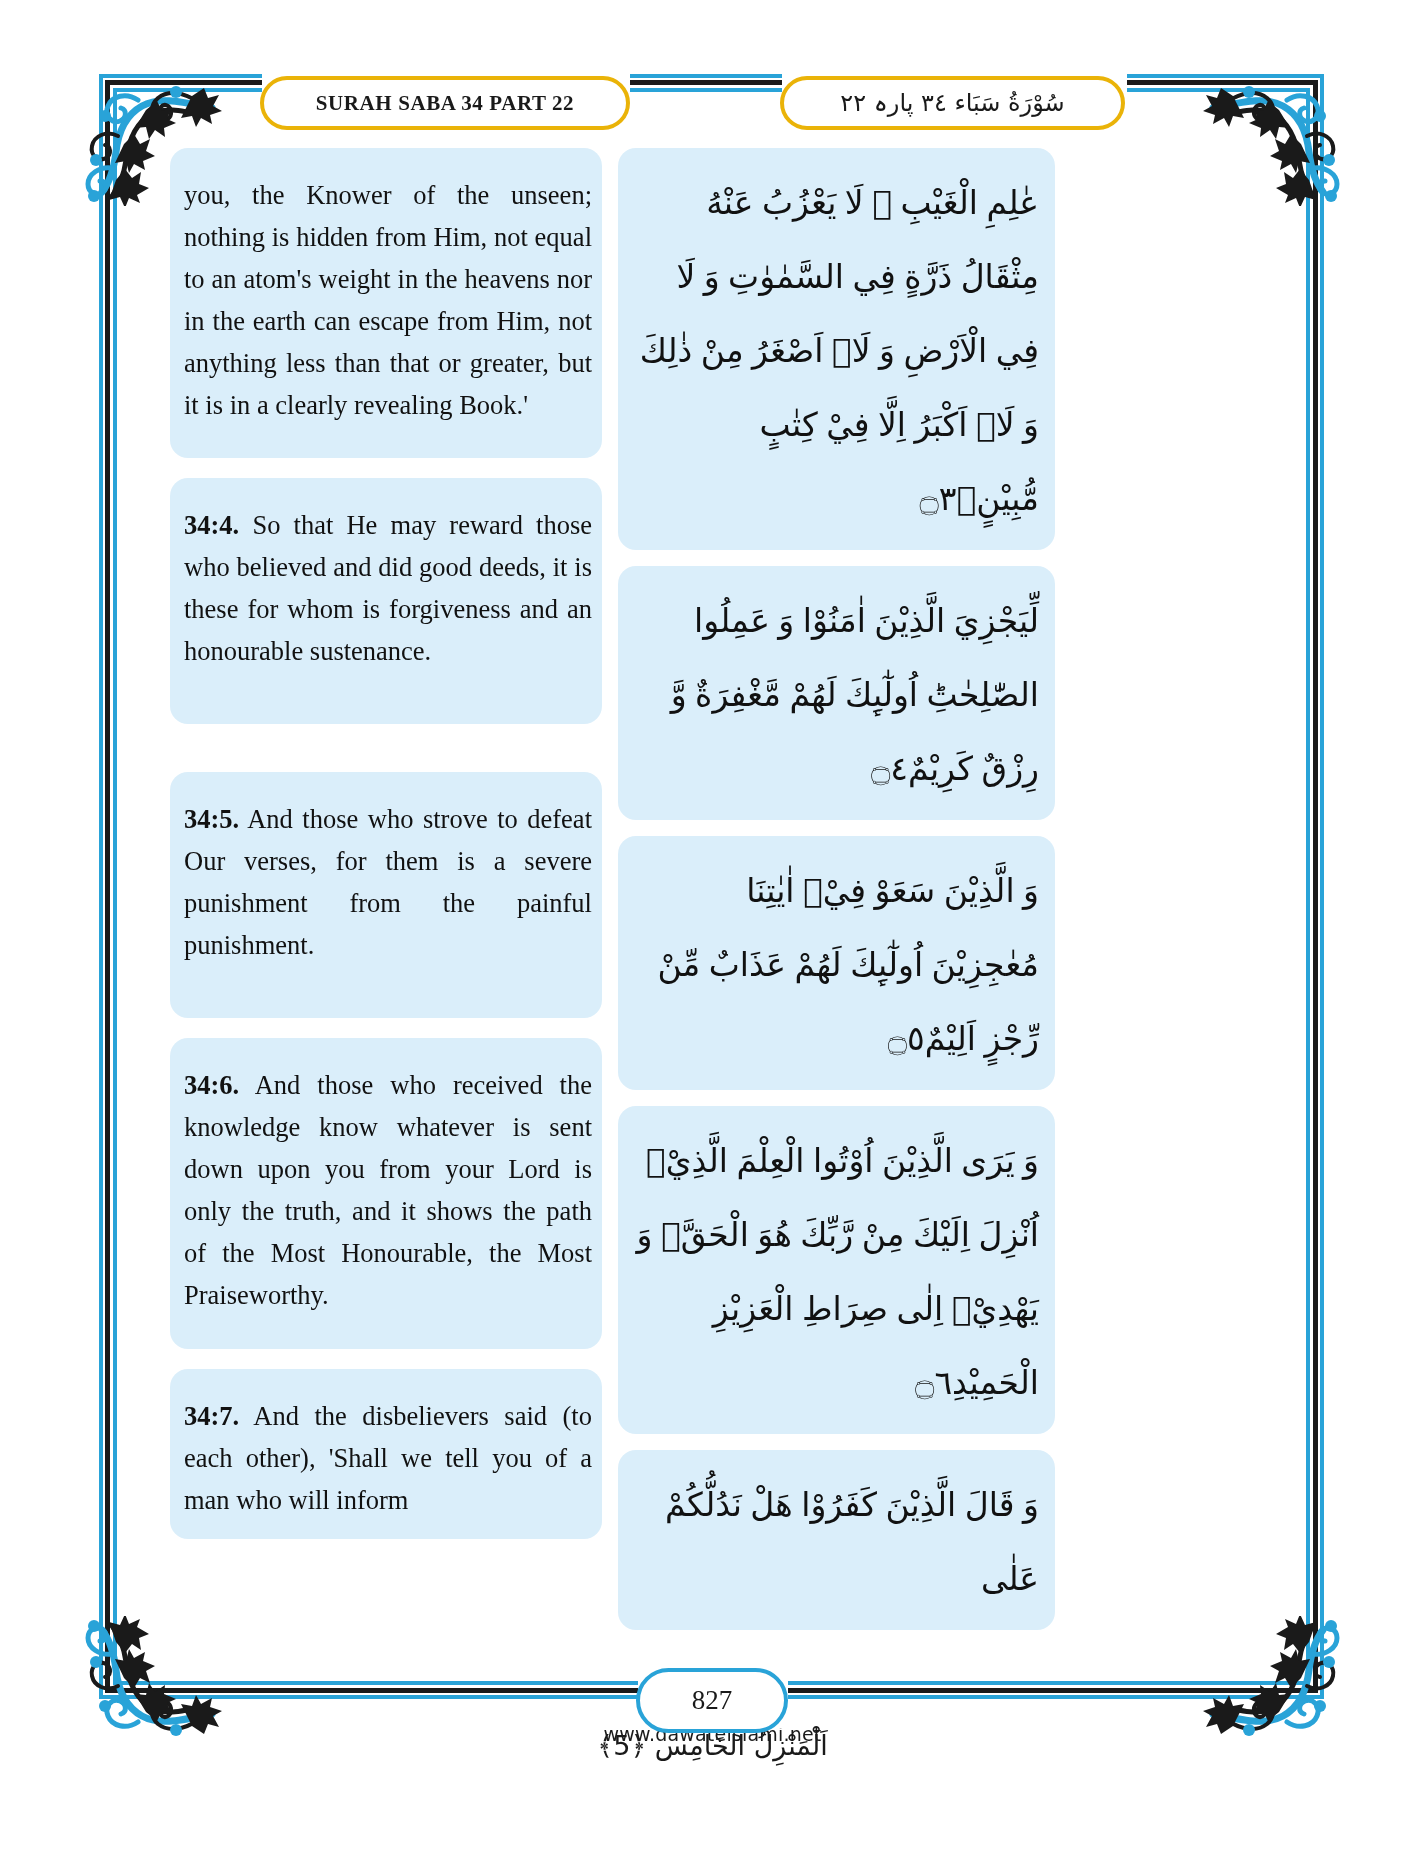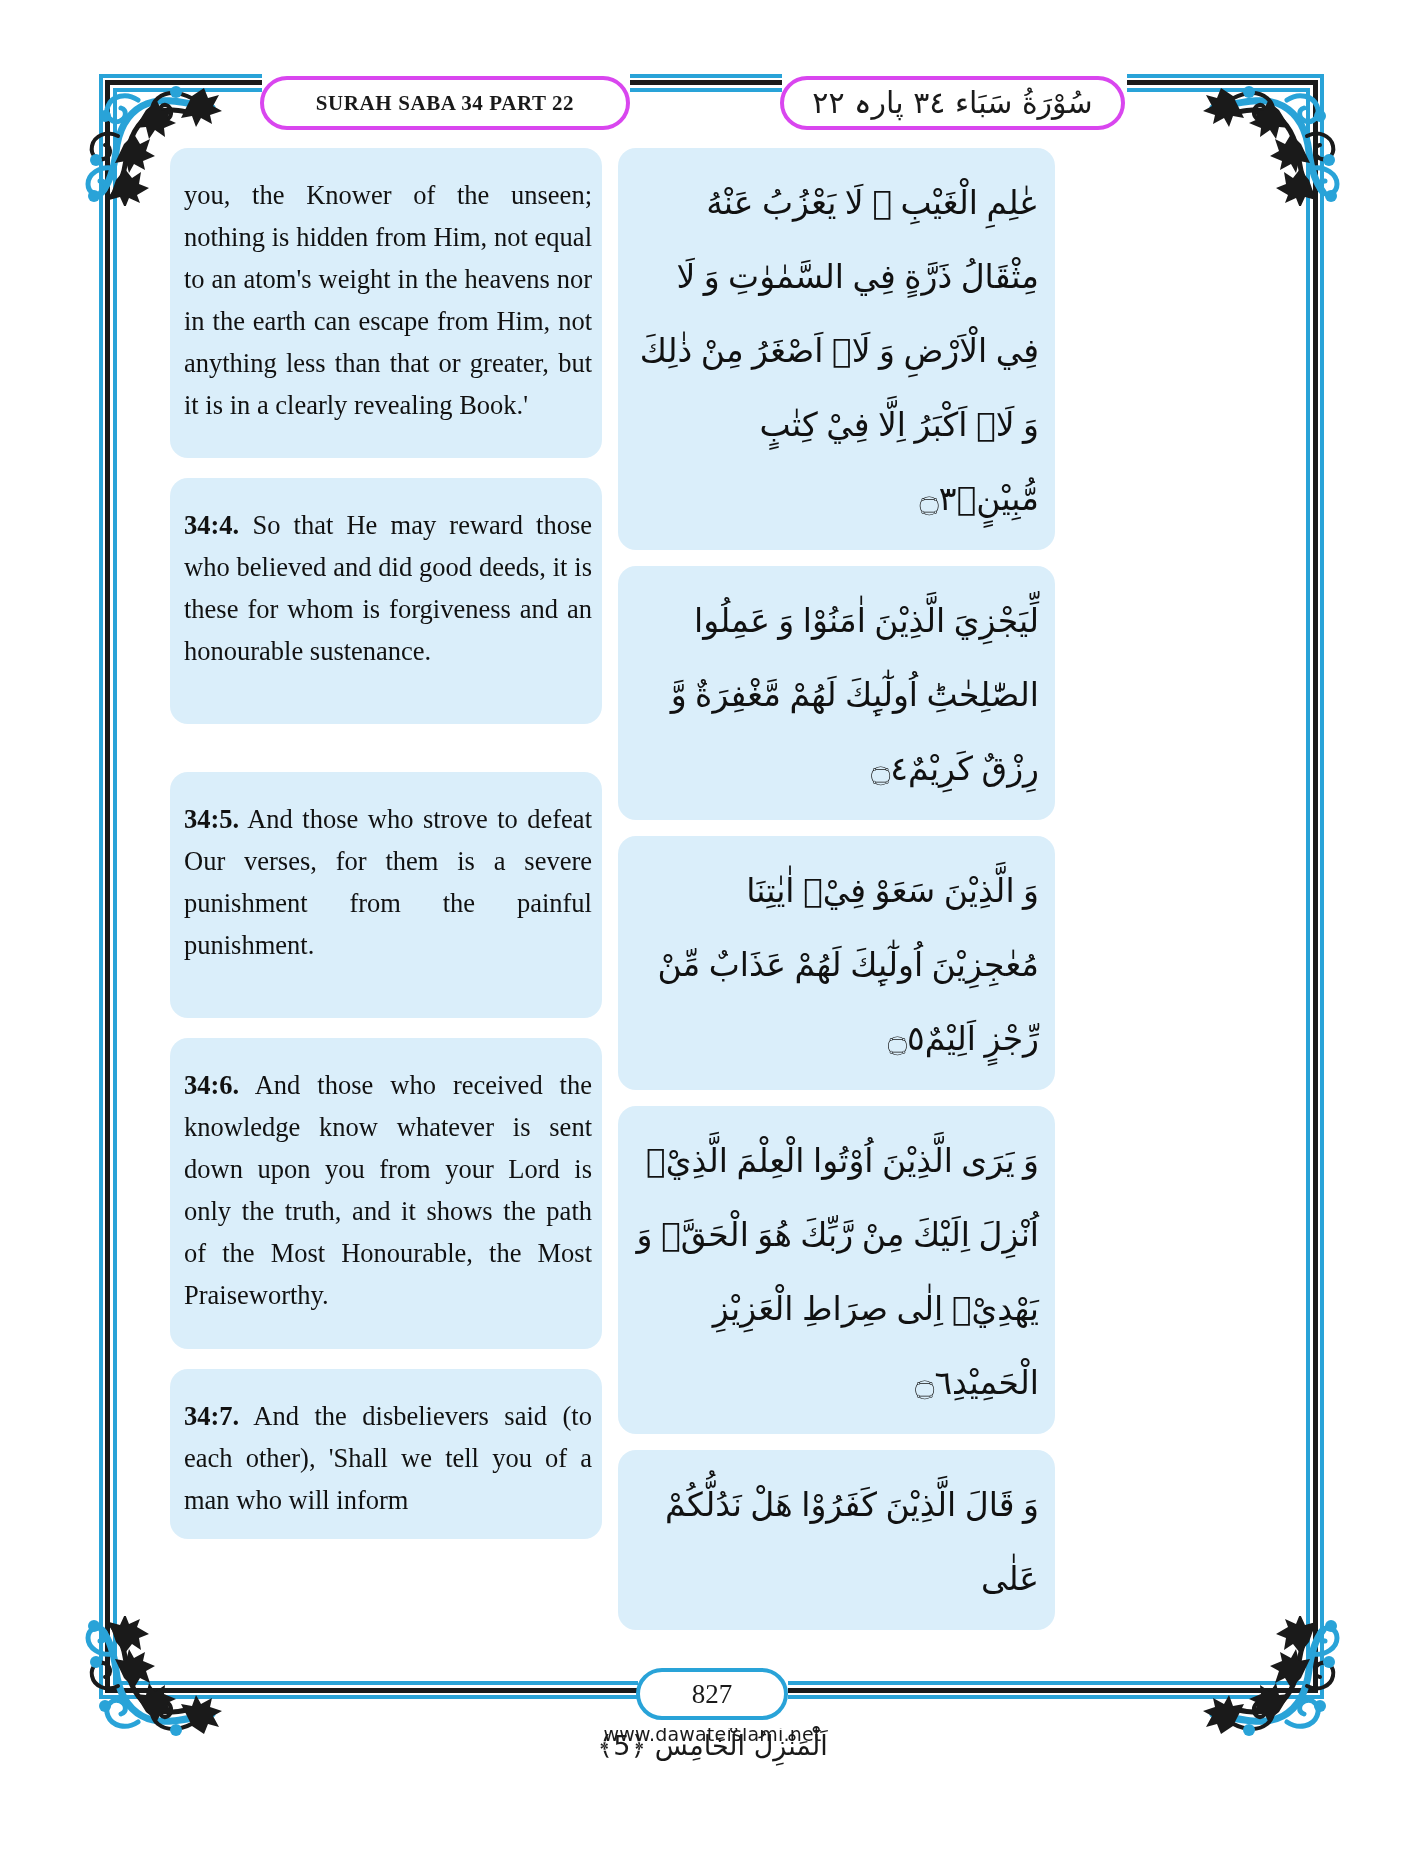--- a/index.html
+++ b/index.html
@@ -55,21 +55,21 @@
 
   
   .header-band {
     position: absolute;
     left: 100px; top: 76px;
     width: 1225px; height: 56px;
   }
   .pill {
     position: absolute;
     background: #ffffff;
-    border: 4px solid #d946ef;
+    border: 4px solid #eab308;
     border-radius: 999px;
     box-sizing: border-box;
     display: flex;
     align-items: center;
     justify-content: center;
     z-index: 6;
   }
   .pill-left {
     left: 160px; top: 0px;
     width: 370px; height: 54px;
@@ -81,32 +81,32 @@
   .header-title {
     font-family: "Liberation Serif", serif;
     font-weight: bold;
     font-size: 21px;
     letter-spacing: 0.6px;
     color: #1a1a1a;
     white-space: nowrap;
   }
   .header-arabic {
     font-family: "DejaVu Sans", sans-serif;
-    font-size: 30px;
+    font-size: 24px;
     color: #1a1a1a;
     direction: rtl;
     white-space: nowrap;
     line-height: 1;
   }
 
   
   .footer-pill {
     position: absolute;
     left: 636px; top: 1668px;
-    width: 152px; height: 52px;
+    width: 152px; height: 65px;
     background: #ffffff;
     border: 4px solid #29a3d8;
     border-radius: 999px;
     box-sizing: border-box;
     display: flex;
     align-items: center;
     justify-content: center;
     z-index: 6;
   }
   .footer-page-no {

